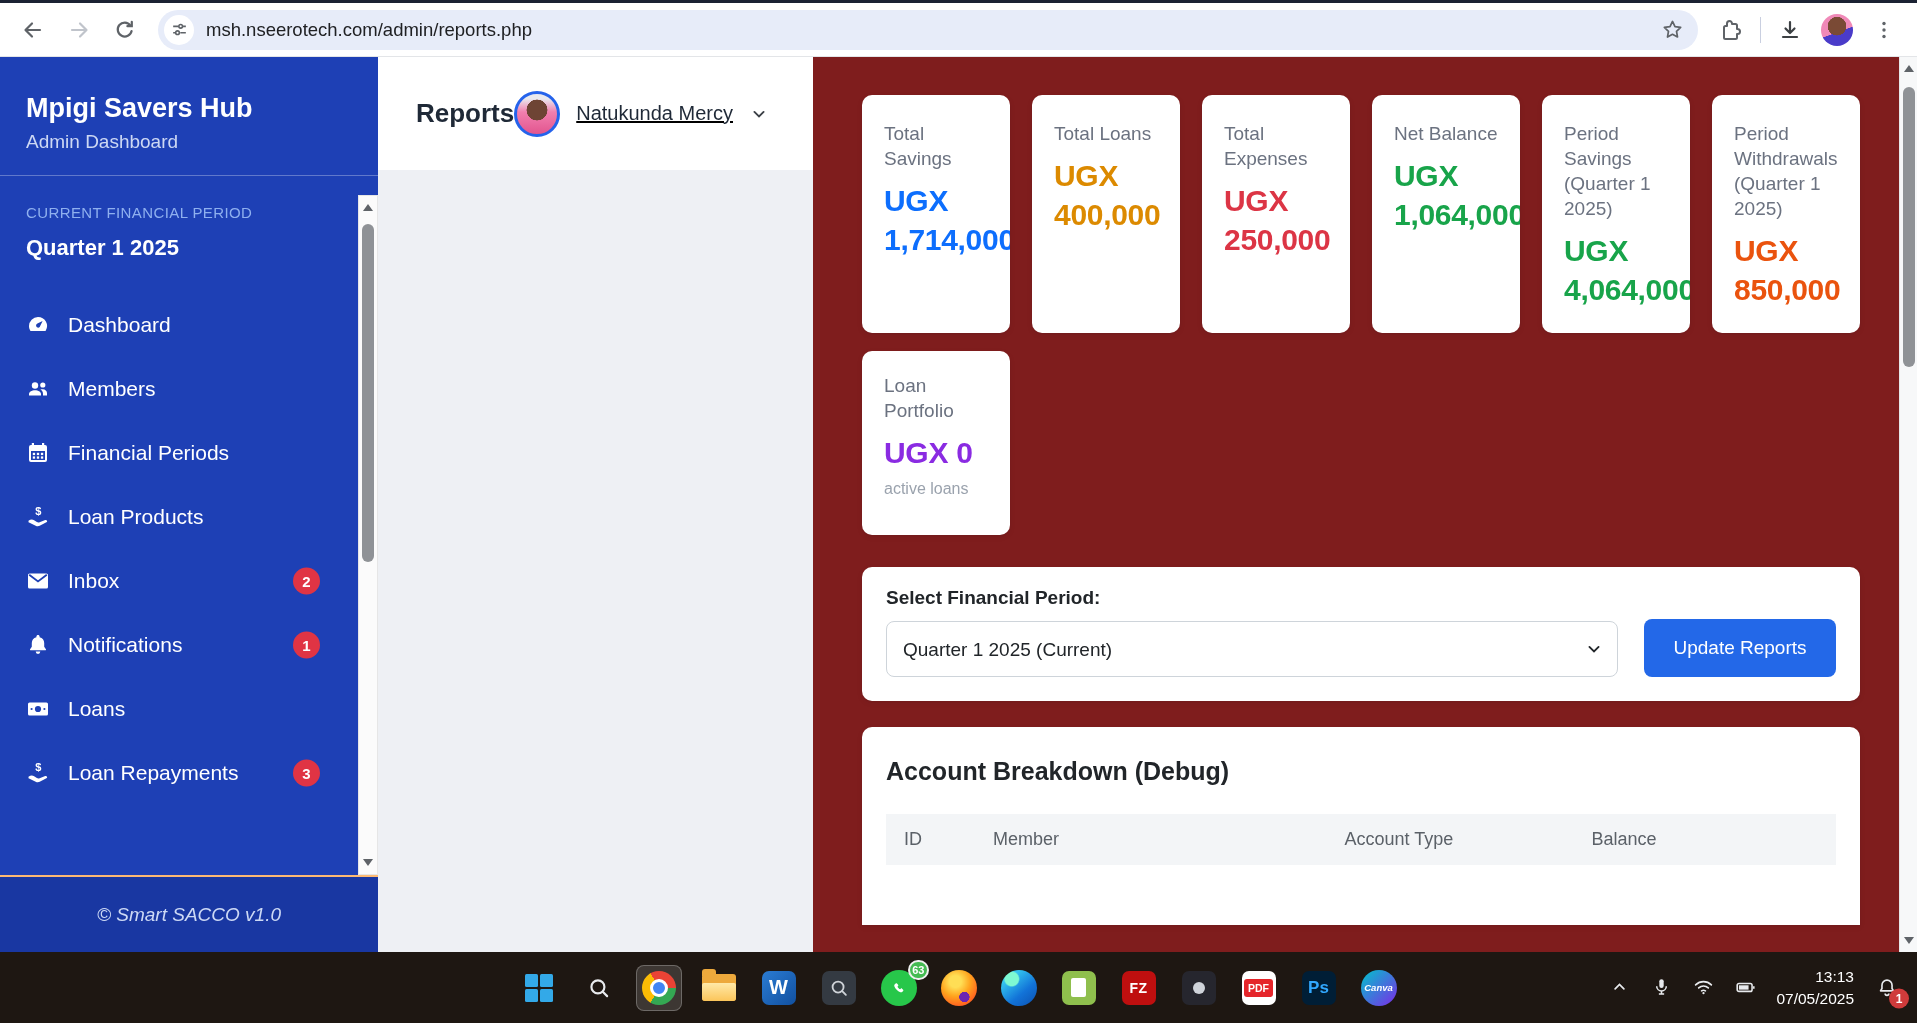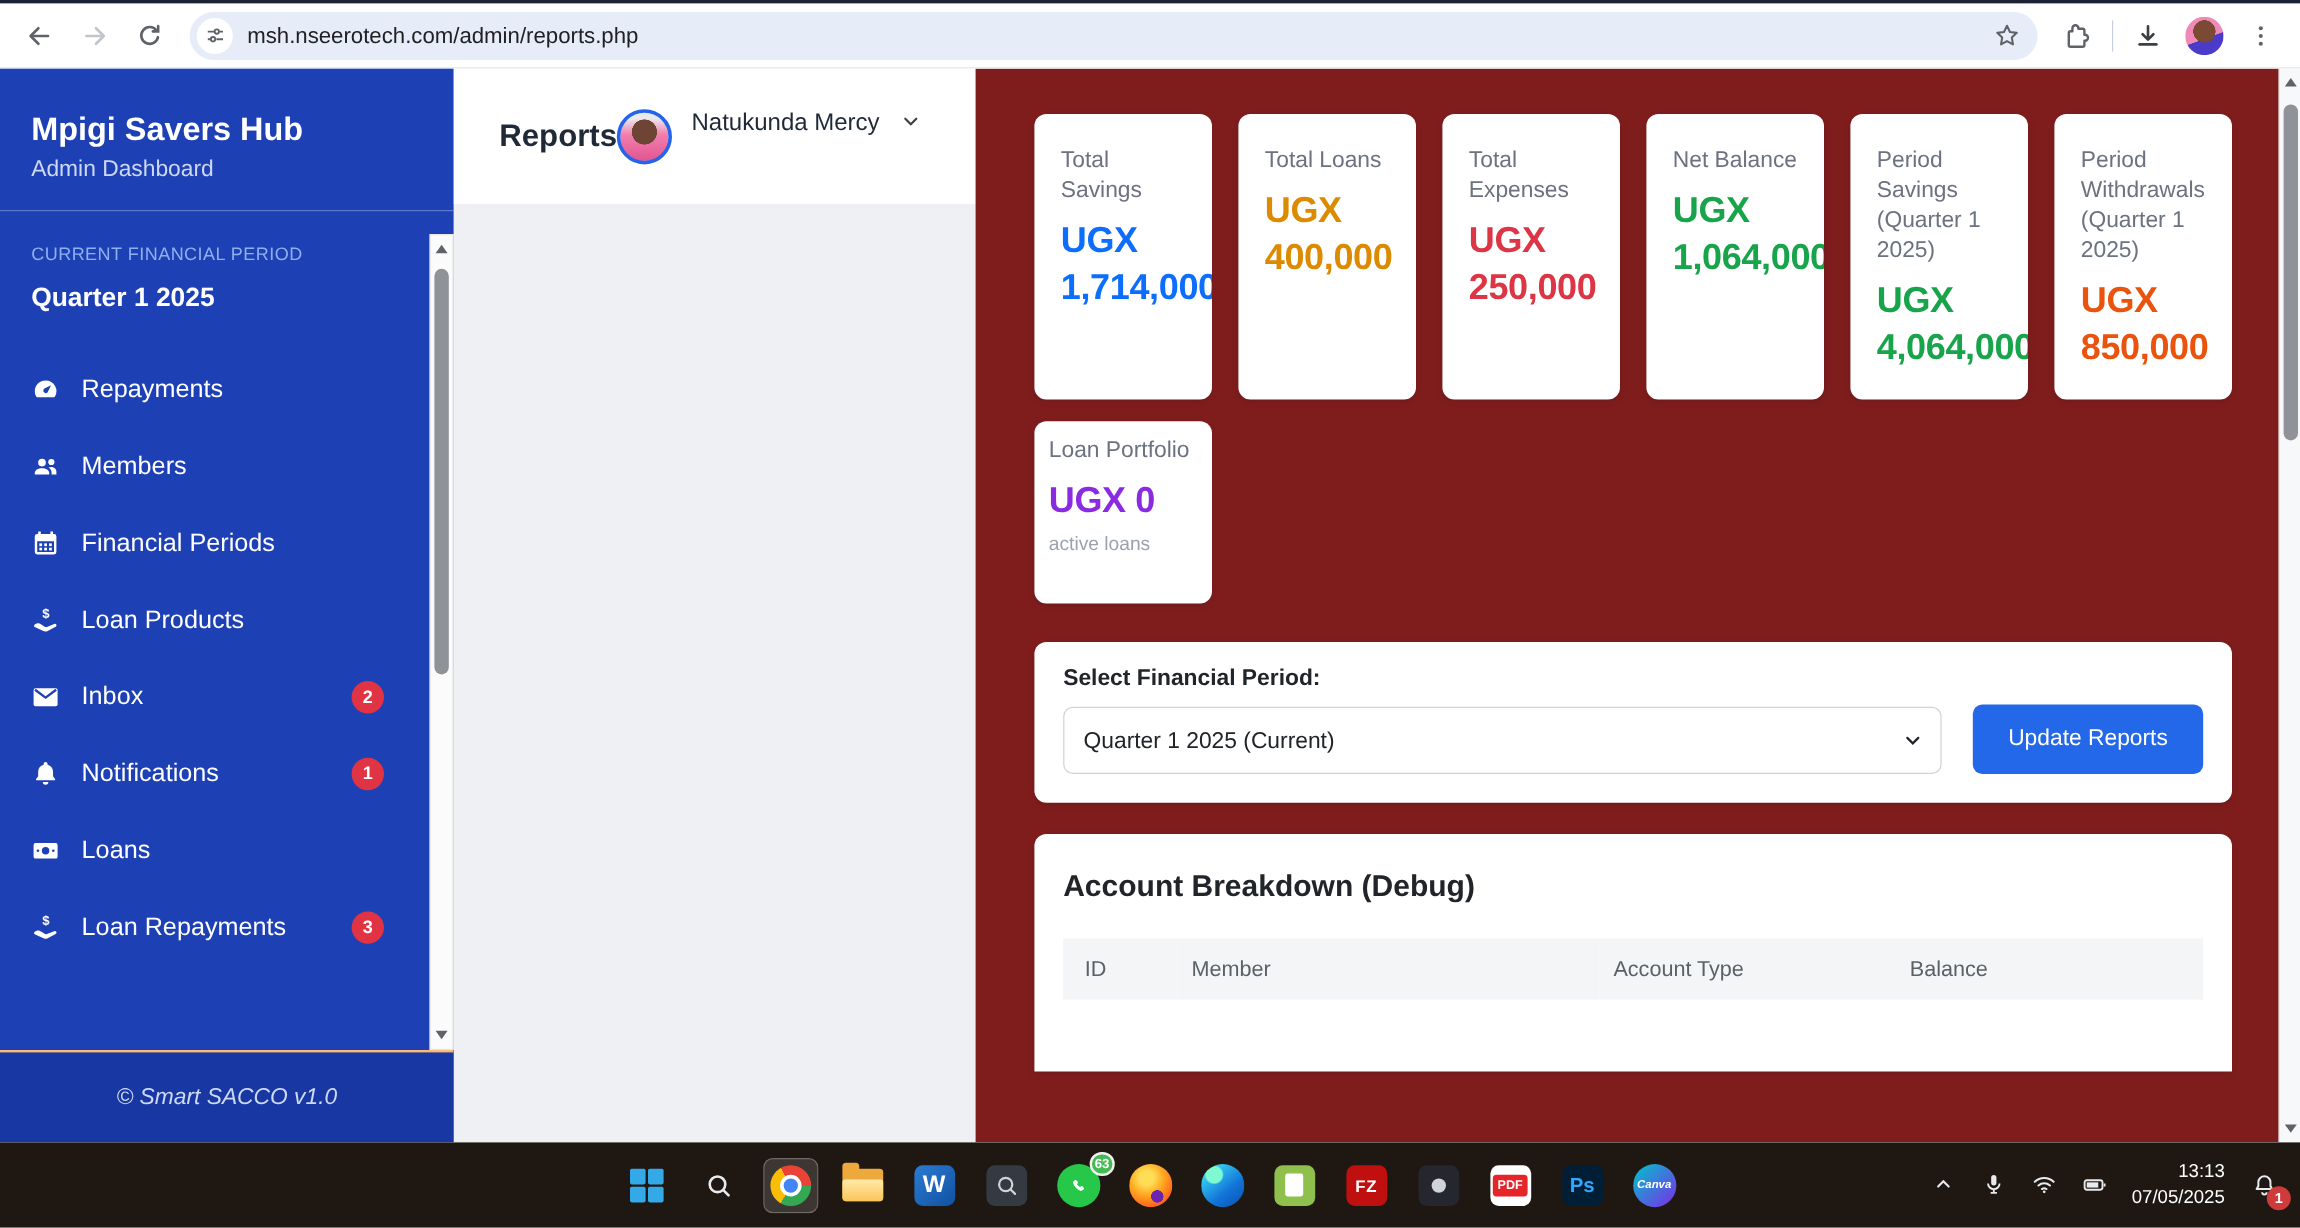--- a/index.html
+++ b/index.html
@@ -45,33 +45,33 @@
   .arr { position:absolute; left:50%; transform:translateX(-50%); width:0; height:0; }
   .arr.up { top:8px; border-left:5px solid transparent; border-right:5px solid transparent; border-bottom:7px solid #5f6368; }
   .arr.down { bottom:8px; border-left:5px solid transparent; border-right:5px solid transparent; border-top:7px solid #5f6368; }
   .sthumb { position:absolute; left:3px; width:12px; border-radius:6px; background:#8f9296; }
   .side-scrollbar .sthumb { top:28px; height:338px; }
 
   
   .main { position:absolute; left:378px; top:0; right:18px; bottom:0; display:flex; flex-direction:row; overflow:hidden; }
   .main-header { height:113px; flex:none; background:#fff; display:flex; align-items:center; justify-content:space-between; padding:0 44px 0 38px; }
   .main-header h1 { font-size:26px; font-weight:600; color:#1f2937; }
-  .user-chip { display:flex; align-items:flex-start; gap:16px; cursor:pointer; }
+  .user-chip { display:flex; align-items:center; gap:16px; cursor:pointer;text-decoration:underline; }
   .user-avatar { width:46px; height:46px; border-radius:50%; border:3px solid #2563eb; flex:none;
     background: radial-gradient(circle at 50% 40%, #6e4434 0 33%, transparent 34%), linear-gradient(180deg, #e9e9ee 12%, #f27fae 45%, #e2558f 100%); }
   .user-name { font-size:20px; color:#1f2937; }
   .content { flex:1; padding:38px 39px 0 49px; overflow:hidden; background:#7f1d1d; }
 
   .cards-grid { display:grid; grid-template-columns:repeat(6,1fr); gap:22px; }
   .row2 { margin-top:18px; }
   .card-shadow, .stat-card, .filter-card, .breakdown-card { box-shadow:0 1px 2px rgba(16,24,40,.05), 0 2px 6px rgba(16,24,40,.07); }
   .stat-card { background:#fff; border-radius:10px; padding:26px 22px; height:238px; overflow:hidden; }
   .stat-label { font-size:19px; color:#6b7280; font-weight:500; line-height:1.32; margin-bottom:10px; }
   .stat-value { font-size:30px; font-weight:bold; line-height:1.3; letter-spacing:-.3px; }
-  .portfolio-card { height:152px; padding:12px; }
+  .portfolio-card { height:184px; padding:22px; }
   .stat-note { font-size:16px; color:#9aa2ad; margin-top:8px; }
 
   .filter-card { margin-top:32px; background:#fff; border-radius:10px; padding:20px 24px 24px; display:flex; align-items:flex-end; gap:26px; }
   .filter-left { flex:1; }
   .filter-left label { display:block; font-size:19px; font-weight:bold; color:#212529; margin-bottom:12px; }
   .select-wrap { position:relative; }
   .select-wrap select { width:100%; height:56px; font-size:19px; color:#212529; font-family:inherit; padding:0 48px 0 16px; border:1px solid #ced4da; border-radius:8px; background:#fff; appearance:none; -webkit-appearance:none; cursor:pointer; }
   .sel-chev { position:absolute; right:14px; top:50%; transform:translateY(-50%); pointer-events:none; display:flex; }
   .sel-chev svg { width:20px; height:20px; }
   .update-btn { flex:none; width:192px; height:58px; background:var(--btn,#2368e8); color:#fff; font-size:19px; border:none; border-radius:8px; font-family:inherit; cursor:pointer; }
@@ -205,21 +205,21 @@
         <div class="period-label">CURRENT FINANCIAL PERIOD</div>
         <div class="period-value">Quarter 1 2025</div>
       </div>
       <nav class="nav">
           <div class="nav-item">
             <span class="nav-ic">
               <svg viewBox="0 0 24 24" fill="#fff">
                 <path d="M12 4a9 9 0 0 0-9 9c0 1.7.5 3.3 1.3 4.7.2.3.5.3.8.3h13.8c.3 0 .6 0 .8-.3A9 9 0 0 0 12 4zm1.7 9.9a2.1 2.1 0 0 1-3.4-2.4c.2-.4.6-.7 1.1-.9l5.2-2.5-2.9 5.8z"></path>
               </svg>
             </span>
-            <span class="nav-label">Repayments</span>
+            <span class="nav-label">Dashboard</span>
           </div>
           <div class="nav-item">
             <span class="nav-ic">
               <svg viewBox="0 0 24 24" fill="#fff">
                 <circle cx="9" cy="8.5" r="3.2"></circle>
                 <path d="M9 13.2c-3.3 0-6 1.7-6 3.8v1.5h12V17c0-2.1-2.7-3.8-6-3.8z"></path>
                 <circle cx="16.8" cy="8" r="2.6"></circle>
                 <path d="M16.8 12.2c-.9 0-1.7.2-2.4.4 1.6 1 2.6 2.4 2.6 4.4v1.5h4V16c0-2-1.9-3.8-4.2-3.8z"></path>
               </svg>
             </span>

